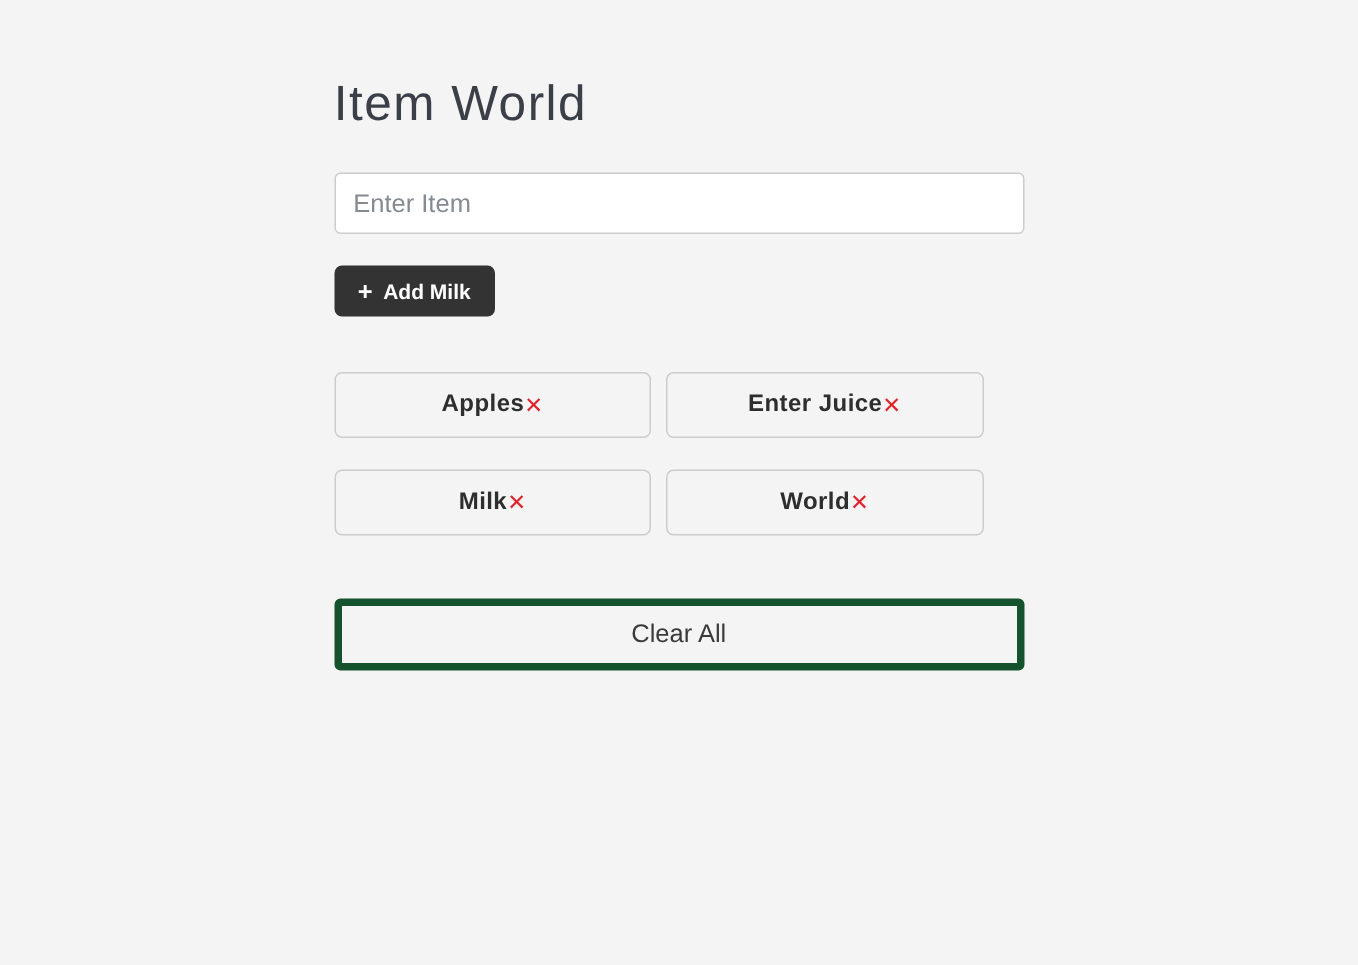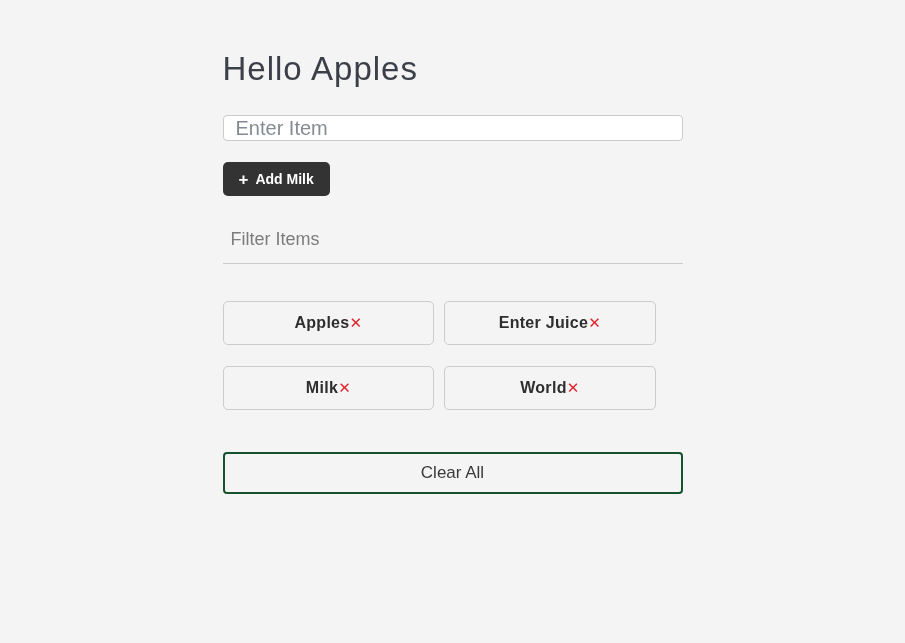--- a/index.html
+++ b/index.html
@@ -22,23 +22,23 @@
   h1.page-title {
     margin: 0 0 27px 0;
     font-size: 33px;
     font-weight: 300;
     letter-spacing: 1px;
     color: #3b3f48;
   }
   .item-input {
     display: block;
     width: 100%;
-    height: 26px;
+    height: 41px;
     padding: 0 12px;
-    font-size: 20px;
+    font-size: 17px;
     color: #333;
     background: #ffffff;
     border: 1px solid #cccccc;
     border-radius: 4px;
     outline: none;
     font-family: "Liberation Sans", sans-serif;
   }
   .item-input::placeholder { color: #858b93; }
   .add-btn {
     margin-top: 21px;
@@ -110,44 +110,41 @@
   }
   .clear-btn {
     display: block;
     width: 100%;
     margin-top: 26px;
     padding: 9px 0;
     font-size: 17px;
     color: #3a3a3a;
     text-align: center;
     background: transparent;
-    border: 2px solid #14532d;
+    border: 5px solid #14532d;
     border-radius: 4px;
     cursor: pointer;
     font-family: "Liberation Sans", sans-serif;
   }
 </style>
 </head>
 <body>
 
 <div class="container">
 
-  <h1 class="page-title">Hello Apples</h1>
+  <h1 class="page-title">Item World</h1>
 
   <form>
     <input type="text" class="item-input" placeholder="Enter Item" style="">
     <button type="button" class="add-btn">
       <span class="plus">+</span>
       <span>Add Milk</span>
     </button>
   </form>
 
-  <div class="filter-wrap">
-    <input type="text" class="filter-input" placeholder="Filter Items" style="">
-  </div>
 
   <ul class="item-list">
     <li>
       <span>Apples</span>
       <button type="button" class="remove-btn">
         <span>✕</span>
       </button>
     </li>
     <li>
       <span>Enter Juice</span>

